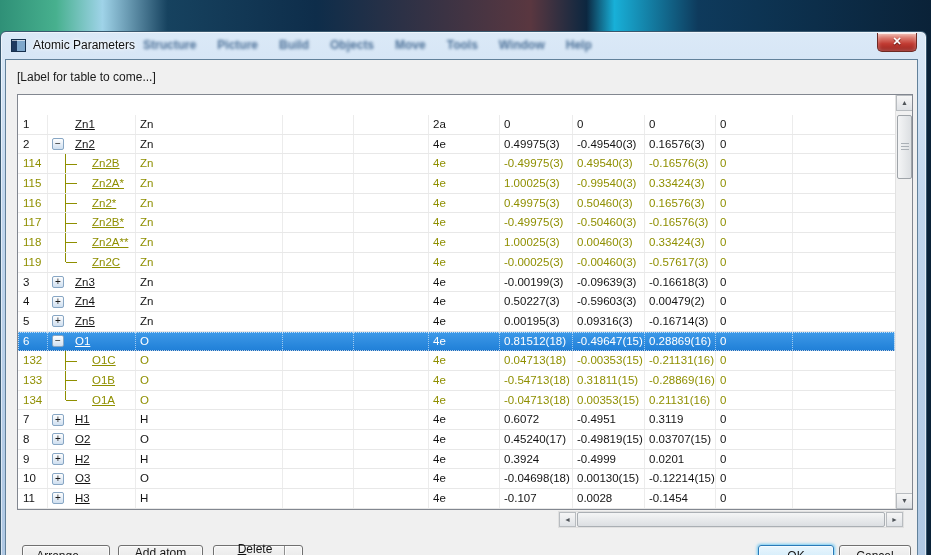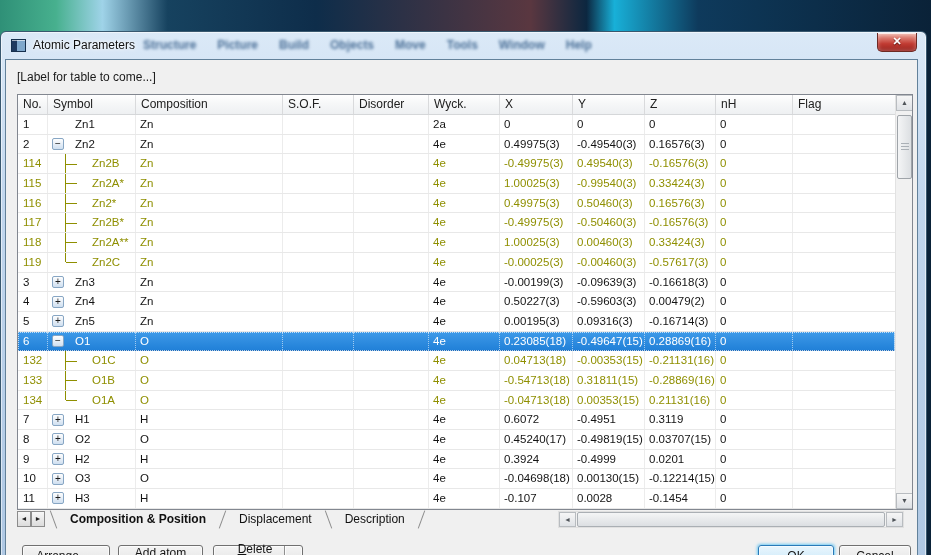--- a/index.html
+++ b/index.html
@@ -51,21 +51,21 @@
     font-size:11.5px; border-right:1px solid #ececec; white-space:nowrap; overflow:hidden; }
   .cell.c-no { padding-left:5px; }
   .cell.c-symbol { padding-left:0; }
   .col0{width:30px}.col1{width:88px}.col2{width:147px}.col3{width:71px}.col4{width:75px}
   .col5{width:71px}.col6{width:73px}.col7{width:72px}.col8{width:71px}.col9{width:77px}
   .col10{width:102px;border-right:none}
   .trow.child .cell { color:#8f8f00; }
   .trow.selected { background:linear-gradient(180deg,#3e9ae8,#2180d8); border-bottom:1px solid #1a6bbd;
     outline:1px dotted rgba(255,255,255,.7); outline-offset:-1px; }
   .trow.selected .cell { color:#fff; border-right:1px dotted rgba(255,255,255,.55); }
-  .sym-label { display:inline-block; }
+  .sym-label { display:inline-block;text-decoration:underline; }
   .sym-label.parent, .sym-label.leaf { margin-left:27px; }
   .sym-label.child { margin-left:44px; }
   .expander { position:absolute; left:4px; top:50%; margin-top:-6px; width:12px; height:12px;
     border:1px solid #87a6c4; border-radius:2px; background:linear-gradient(180deg,#fefefe,#cfdff0);
     color:#1a1a1a; font-size:10px; line-height:10px; text-align:center; cursor:pointer; }
   .tree { position:absolute; left:17px; top:0; width:14px; height:100%; }
   .tree::before { content:''; position:absolute; left:0; top:0; bottom:0; border-left:1px solid #8f8f00; }
   .tree.end::before { bottom:auto; height:50%; }
   .tree::after { content:''; position:absolute; left:1px; top:50%; width:11px; border-top:1px solid #8f8f00; }
 
@@ -139,33 +139,20 @@
       <div class="close-btn">
         <span>✕</span>
       </div>
     </div>
 
     <div class="client">
       <div class="content">
         <div class="form-label">[Label for table to come...]</div>
 
         <div class="tablewrap">
-          <div class="thead">
-              <div class="hcell col0">No.</div>
-              <div class="hcell col1">Symbol</div>
-              <div class="hcell col2">Composition</div>
-              <div class="hcell col3">S.O.F.</div>
-              <div class="hcell col4">Disorder</div>
-              <div class="hcell col5">Wyck.</div>
-              <div class="hcell col6">X</div>
-              <div class="hcell col7">Y</div>
-              <div class="hcell col8">Z</div>
-              <div class="hcell col9">nH</div>
-              <div class="hcell col10">Flag</div>
-            </div>
           <div class="tbody">
               <div class="trow">
                 <div class="cell col0 c-no">1</div>
                 <div class="cell col1 c-symbol"><span class="sym-label leaf">Zn1</span></div>
                 <div class="cell col2 c-composition">Zn</div>
                 <div class="cell col3 c-sof"></div>
                 <div class="cell col4 c-disorder"></div>
                 <div class="cell col5 c-wyck">2a</div>
                 <div class="cell col6 c-x">0</div>
                 <div class="cell col7 c-y">0</div>
@@ -303,21 +290,21 @@
                 <div class="cell col9 c-nh">0</div>
                 <div class="cell col10 c-flag"></div>
               </div>
               <div class="trow selected">
                 <div class="cell col0 c-no">6</div>
                 <div class="cell col1 c-symbol"><span class="expander">−</span><span class="sym-label parent">O1</span></div>
                 <div class="cell col2 c-composition">O</div>
                 <div class="cell col3 c-sof"></div>
                 <div class="cell col4 c-disorder"></div>
                 <div class="cell col5 c-wyck">4e</div>
-                <div class="cell col6 c-x">0.23085(18)</div>
+                <div class="cell col6 c-x">0.81512(18)</div>
                 <div class="cell col7 c-y">-0.49647(15)</div>
                 <div class="cell col8 c-z">0.28869(16)</div>
                 <div class="cell col9 c-nh">0</div>
                 <div class="cell col10 c-flag"></div>
               </div>
               <div class="trow child">
                 <div class="cell col0 c-no">132</div>
                 <div class="cell col1 c-symbol"><span class="tree tee"></span><span class="sym-label child">O1C</span></div>
                 <div class="cell col2 c-composition">O</div>
                 <div class="cell col3 c-sof"></div>
@@ -421,33 +408,20 @@
                 <div class="cell col10 c-flag"></div>
               </div>
             </div>
           <div class="vscroll">
             <div class="sbtn up"><span>▲</span></div>
             <div class="vthumb"></div>
             <div class="sbtn down"><span>▼</span></div>
           </div>
         </div>
 
-        <div class="tabzone">
-          <div class="tsbtn"><span>◄</span></div>
-          <div class="tsbtn"><span>►</span></div>
-          <div class="tabs">
-              <span class="tabsep neg"></span>
-              <div class="tab active">Composition &amp; Position</div>
-              <span class="tabsep pos"></span>
-              <div class="tab">Displacement</div>
-              <span class="tabsep neg"></span>
-              <div class="tab">Description</div>
-              <span class="tabsep pos"></span>
-            </div>
-        </div>
 
         <div class="hscroll">
           <div class="hbtn left"><span>◄</span></div>
           <div class="hthumb"></div>
           <div class="hbtn right"><span>►</span></div>
         </div>
 
         <div>
             <div class="abtn" style="left: 16px; width: 88px;">
               <span class="ablabel">A<u>r</u>range</span>

